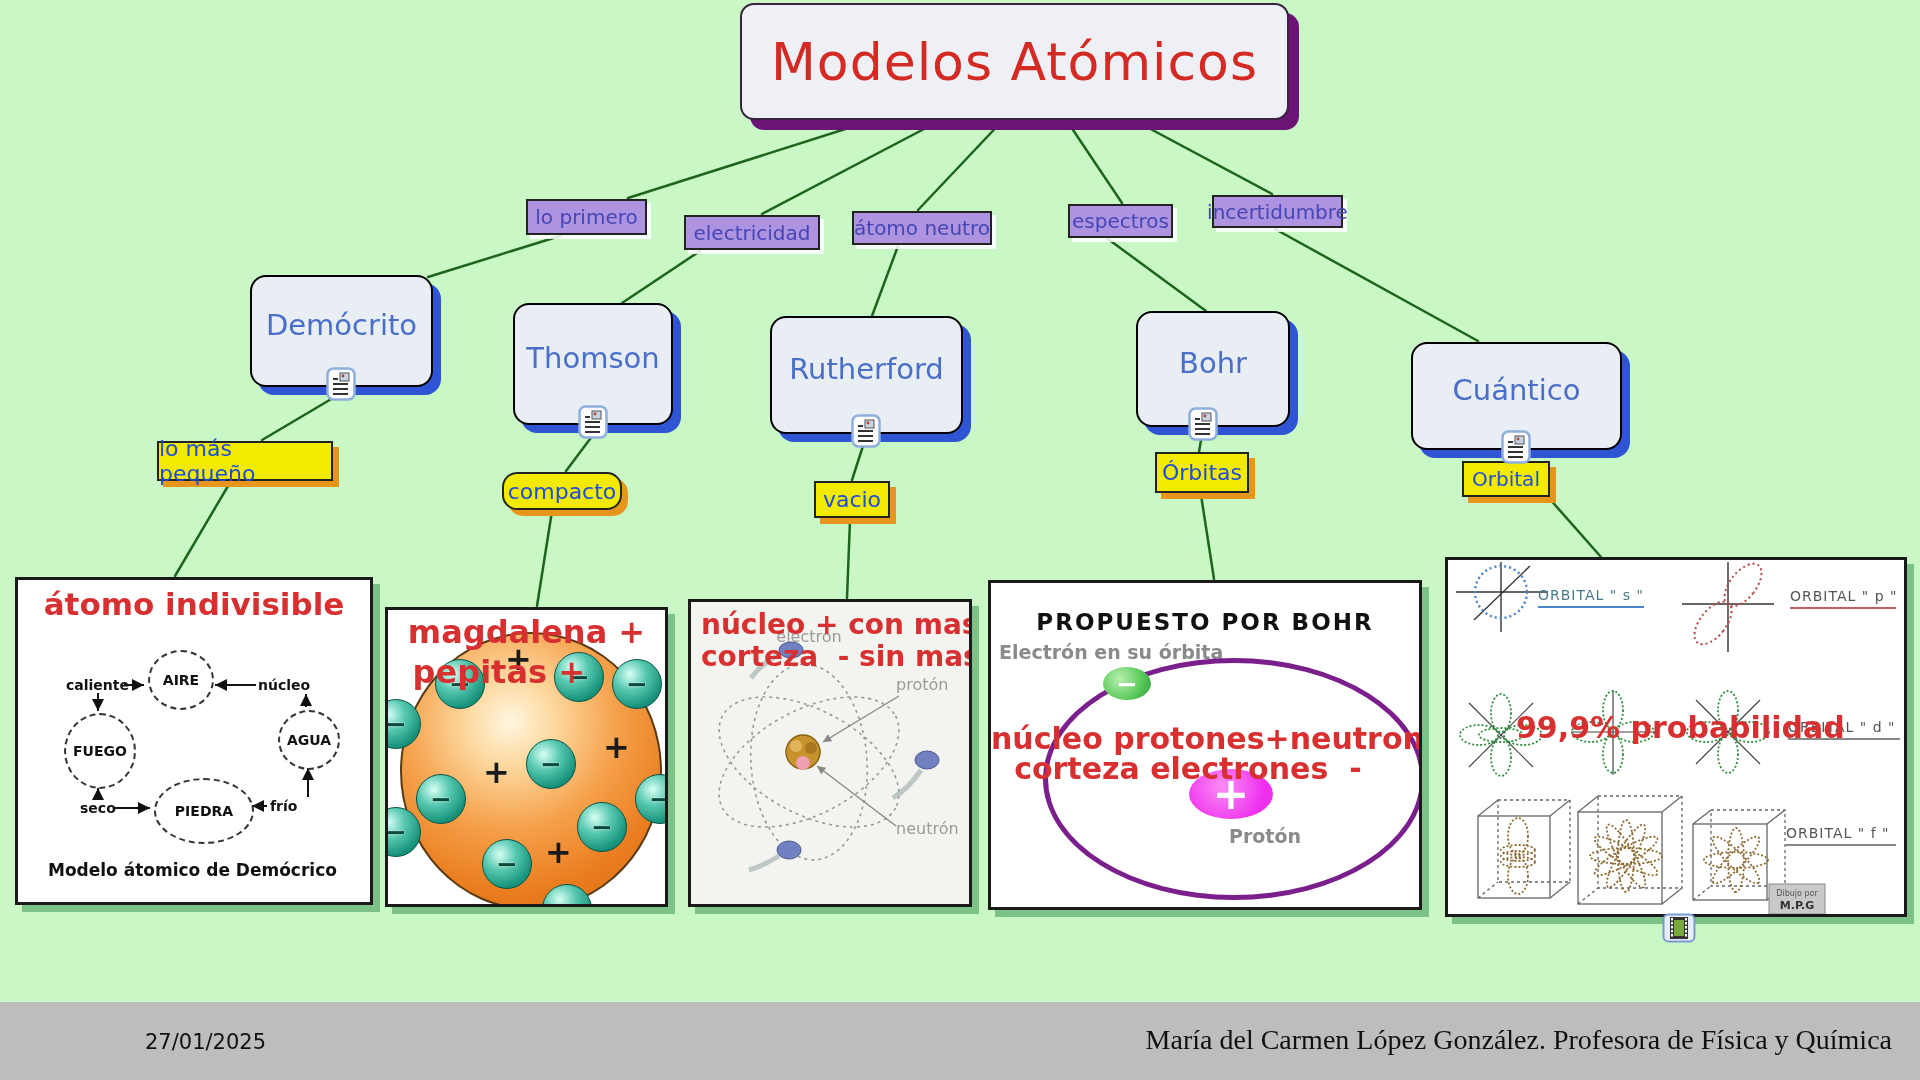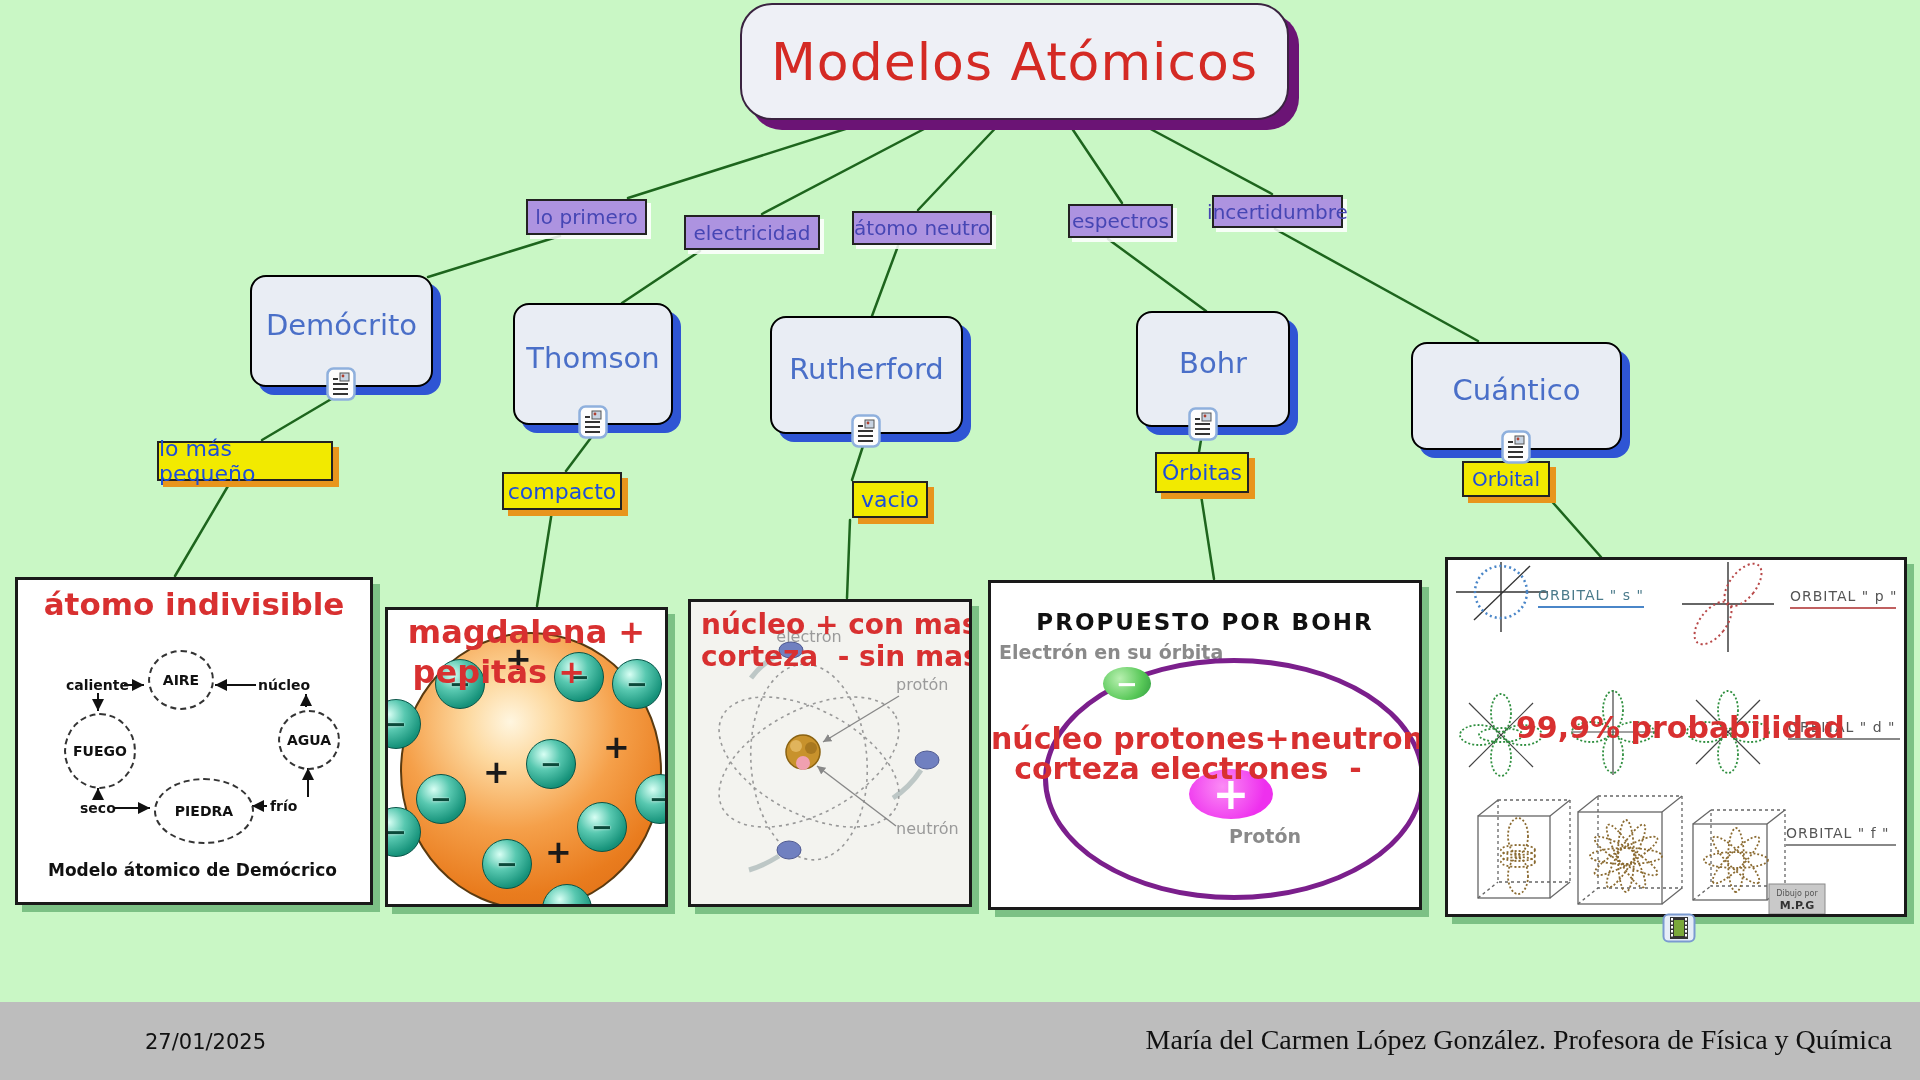--- a/index.html
+++ b/index.html
@@ -6,21 +6,21 @@
   body{font-family:"DejaVu Sans", sans-serif;background:#c9f7c5;}
   .canvas{position:absolute;left:0;top:0;width:1920px;height:1080px;background:#c9f7c5;}
   .abs{position:absolute;}
   svg{display:block;}
 
   
   #connectors{position:absolute;left:0;top:0;z-index:1;}
 
   
   .title-box{position:absolute;left:740px;top:3px;width:545px;height:113px;z-index:3;
-    background:#eef0f6;border:2px solid #3a2340;border-radius:32px;
+    background:#eef0f6;border:2px solid #3a2340;border-radius:14px;
     box-shadow:10px 10px 0 #6b1475;display:flex;align-items:center;justify-content:center;}
   .title-box span{color:#d42a24;font-size:52px;letter-spacing:1px;}
 
   
   .concept{position:absolute;z-index:3;background:#e9edf4;border:2px solid #000000;border-radius:16px;
     box-shadow:8px 8px 0 #2f55d4;display:flex;align-items:center;justify-content:center;padding-bottom:12px;box-sizing:border-box;}
   .concept span{color:#4a6fc8;font-size:29px;}
 
   
   .res-icon{position:absolute;z-index:4;width:30px;height:34px;}
@@ -187,24 +187,24 @@
         <line x1="7" y1="12" x2="12" y2="12"></line>
         <line x1="7" y1="17" x2="22" y2="17"></line>
         <line x1="7" y1="22" x2="22" y2="22"></line>
         <line x1="7" y1="27" x2="22" y2="27"></line>
       </g>
     </svg>
 
   <div class="plabel" style="left:157px;top:441px;width:176px;height:40px;">
       <span>lo más pequeño</span>
     </div>
-  <div class="plabel" style="left:502px;top:472px;width:120px;height:38px;">
+  <div class="plabel" style="left:502px;top:472px;width:120px;height:38px;border-radius:15px;">
       <span>compacto</span>
     </div>
-  <div class="plabel" style="left:814px;top:481px;width:76px;height:37px;margin-left:38px;">
+  <div class="plabel" style="left:814px;top:481px;width:76px;height:37px;">
       <span>vacio</span>
     </div>
   <div class="plabel" style="left:1155px;top:452px;width:94px;height:41px;">
       <span>Órbitas</span>
     </div>
   <div class="plabel" style="left:1462px;top:461px;width:88px;height:36px;">
       <span style="font-size:20px;">Orbital</span>
     </div>
 
   <div class="panel" style="left:15px;top:577px;width:358px;height:328px;">

